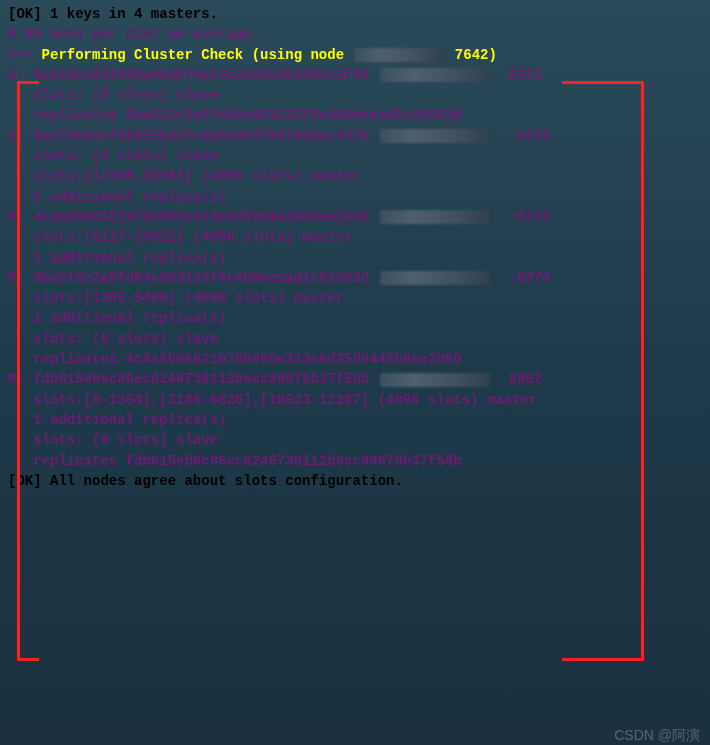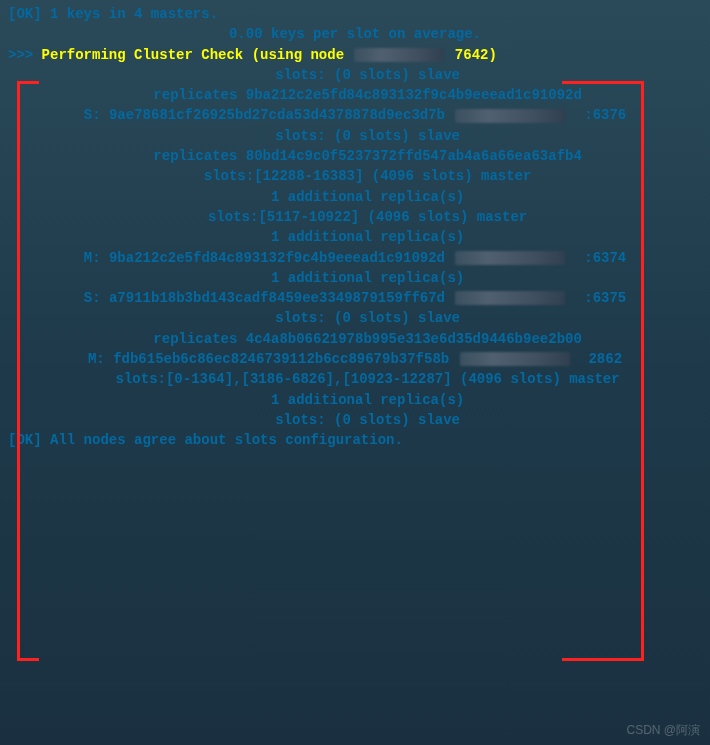--- a/index.html
+++ b/index.html
@@ -10,23 +10,23 @@
     font-weight: bold;
     color: #d0d0d0;
     width: 710px;
     height: 745px;
     padding: 4px 8px;
     line-height: 1.45;
     position: relative;
     overflow: hidden;
   }
   .line { white-space: pre; position: relative; }
-  .green { color: #0369a1; }
+  .green { color: #000000; }
   .yellow { color: #ffff00; margin-top: 19px; }
-  .white { color: #0369a1; text-align: center; }
+  .white { color: #701a75; }
   .blur {
     display: inline-block;
     width: 110px;
     height: 14px;
     background: linear-gradient(90deg, #3a5060 0%, #506070 30%, #405060 70%, #304050 100%);
     filter: blur(1px);
     vertical-align: middle;
     margin: 0 2px;
     border-radius: 2px;
   }
@@ -46,54 +46,56 @@
     border: 3px solid #ff2020;
     border-left: none;
     top: 81px;
     left: 562px;
     width: 82px;
     height: 580px;
     pointer-events: none;
   }
   .watermark {
     position: absolute;
-    bottom: 6px;
+    bottom: 0;
     right: 10px;
-    font-size: 12px;
+    font-size: 14px;
     color: rgba(255,255,255,0.25);
     font-family: sans-serif;
     font-weight: normal;
   }
 </style>
 </head>
 <body>
 
 <div class="line"><span class="green">[OK]</span><span class="green"> 1 keys in 4 masters.</span></div>
 <div class="line white">0.00 keys per slot on average.</div>
 <div class="line"><span class="white">&gt;&gt;&gt; </span><span class="yellow">Performing Cluster Check (using node </span><span class="blur blur-sm"></span><span class="yellow"> 7642)</span></div>
 
 <div id="nodes-container">
+    <div class="line white"><span>S: </span><span>5e61dc3833496a6bd670ec3c28a5c2b929cc3f08 </span><span class="blur"></span><span>  6371</span></div>
     <div class="line white">   slots: (0 slots) slave</div>
     <div class="line white">   replicates 9ba212c2e5fd84c893132f9c4b9eeead1c91092d</div>
     <div class="line white"><span>S: </span><span>9ae78681cf26925bd27cda53d4378878d9ec3d7b </span><span class="blur"></span><span>  :6376</span></div>
     <div class="line white">   slots: (0 slots) slave</div>
-    <div class="line white">   replicates 80bd14c9c0f5237372ffd547ab4a6a66ea63afb4</div>
     <div class="line white">   slots:[12288-16383] (4096 slots) master</div>
     <div class="line white">   1 additional replica(s)</div>
+    <div class="line white"><span>M: </span><span>4c4a8b06621978b995e313e6d35d9446b9ee2b00 </span><span class="blur"></span><span>  :6372</span></div>
     <div class="line white">   slots:[5117-10922] (4096 slots) master</div>
     <div class="line white">   1 additional replica(s)</div>
     <div class="line white"><span>M: </span><span>9ba212c2e5fd84c893132f9c4b9eeead1c91092d </span><span class="blur"></span><span>  :6374</span></div>
+    <div class="line white">   slots:[1365-5460] (4096 slots) master</div>
     <div class="line white">   1 additional replica(s)</div>
-    <div class="line white"><span>S: </span><span>a7911b18b3bd143cadf8459ee3349879159ff67d </span><span class="blur"></span><span>  :6375</span></div>
     <div class="line white">   slots: (0 slots) slave</div>
     <div class="line white">   replicates 4c4a8b06621978b995e313e6d35d9446b9ee2b00</div>
     <div class="line white"><span>M: </span><span>fdb615eb6c86ec8246739112b6cc89679b37f58b </span><span class="blur"></span><span>  2862</span></div>
     <div class="line white">   slots:[0-1364],[3186-6826],[10923-12287] (4096 slots) master</div>
     <div class="line white">   1 additional replica(s)</div>
     <div class="line white">   slots: (0 slots) slave</div>
+    <div class="line white">   replicates fdb615eb6c86ec8246739112b6cc89679b37f58b</div>
   </div>
 
 <div class="line"><span class="green">[OK]</span><span class="green"> All nodes agree about slots configuration.</span></div>
 
 <div class="box-left"></div>
 <div class="box-right"></div>
 
 <div class="watermark">CSDN @阿演</div>
 
 </body></html>

